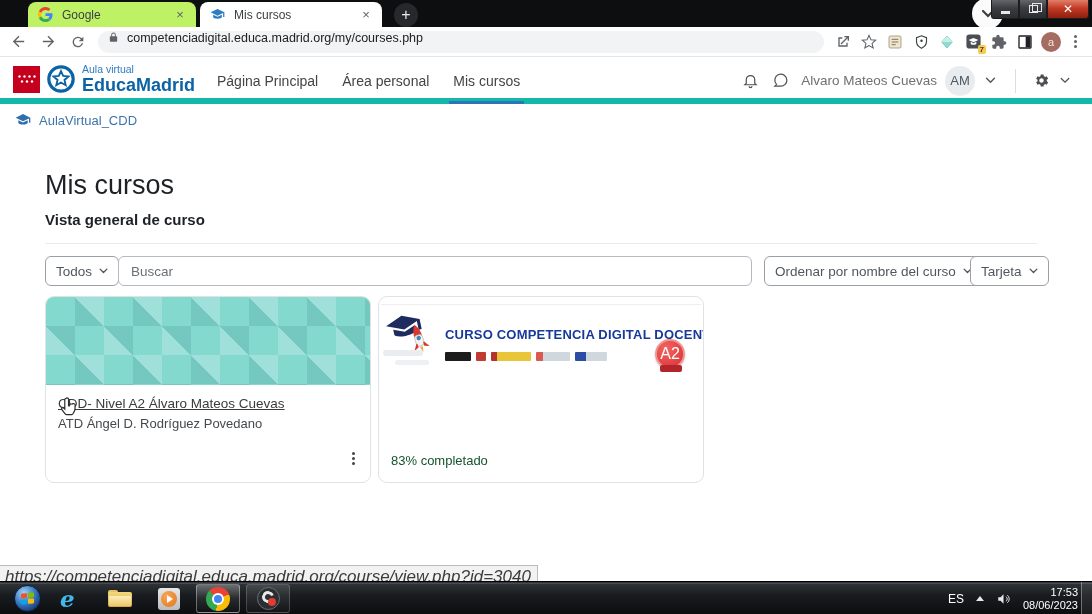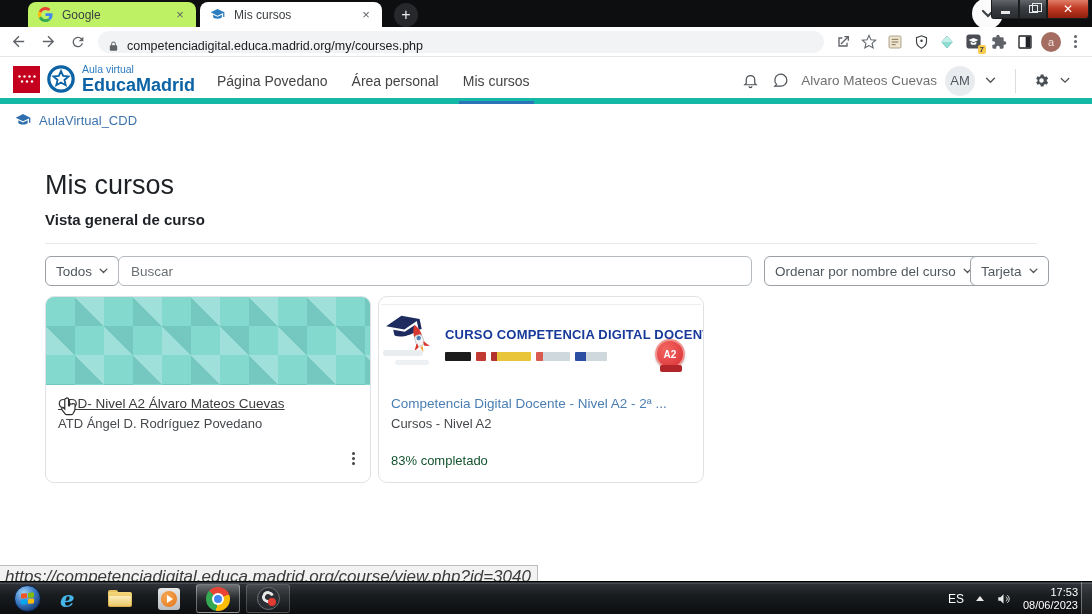--- a/index.html
+++ b/index.html
@@ -20,21 +20,21 @@
   .win-controls { position:absolute; right:3px; top:0; display:flex; }
   .win-btn { width:28px; height:19px; display:flex; align-items:center; justify-content:center; border:1px solid #1c1c1c; border-top:none; background:linear-gradient(#63666b,#3a3d41 45%,#2a2d30); }
   .win-btn.min { border-radius:0 0 0 3px; }
   .win-btn.close { width:42px; background:linear-gradient(#e07f68,#c33b25 45%,#8e1f0e); border-radius:0 0 3px 0; color:#fff; font-size:12px; font-weight:bold; }
   .min-glyph { width:9px; height:3px; background:#e8e8e8; margin-top:6px; }
   .restore-glyph { width:9px; height:8px; border:1px solid #e8e8e8; position:relative; background:transparent; }
   .restore-glyph::before { content:""; position:absolute; left:2px; top:-3px; width:8px; height:7px; border:1px solid #e8e8e8; }
 
   .toolbar { position:absolute; left:0; top:27px; width:1092px; height:30px; background:#fff; border-bottom:1px solid #e4e6e8; display:flex; align-items:center; }
   .nav-ico { width:24px; height:24px; display:flex; align-items:center; justify-content:center; margin-left:6px; }
-  .omnibox { margin-left:8px; width:726px; height:22px; background:#f1f3f4; border-radius:12px; display:flex; align-items:flex-end; padding:0 10px; }
+  .omnibox { margin-left:8px; width:726px; height:22px; background:#f1f3f4; border-radius:12px; display:flex; align-items:flex-start; padding:0 10px; }
   .omnibox .url { font-size:12.5px; color:#202124; margin-left:8px; white-space:nowrap; }
   .tb-right { display:flex; align-items:center; margin-left:6px; }
   .ext-ico { width:22px; height:22px; display:flex; align-items:center; justify-content:center; margin:0 2px; position:relative; }
   .ext-badge { position:absolute; right:-2px; bottom:-1px; background:#f7cb4d; color:#3c3c3c; font-size:8px; font-weight:bold; padding:0 2px; border-radius:2px; line-height:9px; }
   .profile-avatar { width:20px; height:20px; border-radius:50%; background:#a56d62; color:#f3e3df; font-size:11px; display:flex; align-items:center; justify-content:center; margin:0 3px; }
   .kebab { display:flex; flex-direction:column; gap:2px; align-items:center; width:18px; }
   .kebab i { width:3px; height:3px; border-radius:50%; background:#5f6368; }
 
   
   .site-header { position:absolute; left:0; top:57px; width:1092px; height:47px; background:#fff; border-bottom:6px solid #14b8a6; }
@@ -81,21 +81,21 @@
   .card-kebab { position:absolute; right:12px; top:152px; display:flex; flex-direction:column; gap:2px; align-items:center; padding:3px; }
   .card-kebab i { width:3px; height:3px; border-radius:50%; background:#444; }
 
   .banner { position:absolute; left:2px; right:2px; top:7px; bottom:2px; background:#fff; border-top:1px solid #eee; display:flex; align-items:center; }
   .banner-illus { width:64px; height:76px; position:relative; flex:0 0 auto; }
   .banner-mid { flex:1; padding-right:4px; }
   .banner-title { font-size:13px; font-weight:800; color:#16399a; letter-spacing:.2px; white-space:nowrap; }
   .logo-strip { display:flex; align-items:center; gap:5px; margin-top:10px; }
   .logo-strip .lg { height:9px; border-radius:1px; }
   .badge-a2 { position:absolute; right:14px; top:34px; width:32px; height:32px; }
-  .badge-circle { width:30px; height:30px; border-radius:50%; background:radial-gradient(circle at 35% 30%, #f3655f, #d92f35); border:2px solid #f0938f; color:#fff; font-size:10px; font-weight:bold; display:flex; align-items:center; justify-content:center; box-shadow:0 1px 2px rgba(0,0,0,.25); }
+  .badge-circle { width:30px; height:30px; border-radius:50%; background:radial-gradient(circle at 35% 30%, #f3655f, #d92f35); border:2px solid #f0938f; color:#fff; font-size:16px; font-weight:normal; display:flex; align-items:center; justify-content:center; box-shadow:0 1px 2px rgba(0,0,0,.25); }
   .badge-ribbon { position:absolute; left:5px; top:26px; width:22px; height:7px; background:#b2262b; border-radius:2px; }
 
   .hand-cursor { position:absolute; left:58px; top:396px; pointer-events:none; }
 
   
   .statusbar { position:absolute; left:0; top:565px; background:#f2f2f2; border:1px solid #bcbcbc; border-left:none; font-size:17px; color:#3c3c3c; padding:1px 6px 10px 5px; white-space:nowrap;font-style:italic; }
 
   
   .taskbar { position:absolute; left:0; top:581px; width:1092px; height:33px; background:linear-gradient(#32363b,#1a1d20 40%,#0b0d0f); border-top:1px solid #000; }
   .taskbar::before { content:""; position:absolute; left:0; top:1px; width:100%; height:1px; background:rgba(255,255,255,.12); }
@@ -273,21 +273,21 @@
           <circle cx="16" cy="16" r="13" fill="none" stroke="#0b63a5" stroke-width="3.4"></circle>
           <path d="M16 7.5l2.3 5.2 5.7.5-4.3 3.8 1.3 5.6L16 19.7l-5 2.9 1.3-5.6-4.3-3.8 5.7-.5L16 7.5z" fill="none" stroke="#0b63a5" stroke-width="2"></path>
         </svg>
     </span>
     <div class="brand-text">
       <div class="brand-small">Aula virtual</div>
       <div class="brand-name">EducaMadrid</div>
     </div>
   </div>
   <nav class="main-nav">
-    <span class="nav-item">Página Povedano</span>
+    <span class="nav-item">Página Principal</span>
     <span class="nav-item">Área personal</span>
     <span class="nav-item active">Mis cursos</span>
   </nav>
   <div class="hdr-right">
     <span class="hdr-ico">
       <svg width="17" height="17" viewBox="0 0 24 24" fill="none" stroke="#4a4f54" stroke-width="1.7">
           <path d="M18 16v-5a6 6 0 1 0-12 0v5l-2 2h16l-2-2z"></path>
           <path d="M10 20a2 2 0 0 0 4 0"></path>
         </svg>
     </span>
@@ -393,24 +393,20 @@
           <span class="lg" style="width:34px;background:linear-gradient(90deg,#d95a4e 0 7px,#cfd8dd 7px 100%);"></span>
           <span class="lg" style="width:32px;background:linear-gradient(90deg,#2b4ea2 0 11px,#cfd8dd 11px 100%);"></span>
         </div>
       </div>
       <div class="badge-a2">
         <div class="badge-ribbon"></div>
         <div class="badge-circle">A2</div>
       </div>
     </div>
   </div>
-  <div class="card-body">
-    <a href="#" class="course-link2">Competencia Digital Docente - Nivel A2 - 2ª ...</a>
-    <div class="course-cat">Cursos - Nivel A2</div>
-  </div>
   <div class="course-progress">83% completado</div>
 </div>
 
 <div class="hand-cursor">
   <svg width="22" height="24" viewBox="0 0 24 26">
       <path d="M10 2c.9 0 1.5.7 1.5 1.5v7l1 .1.3-1.1c.2-.7 1-1.1 1.7-.9l.8.2c.3-.5.9-.8 1.5-.6l.9.2c.6.2 1 .8 1 1.4l-.2 4.6c0 .7-.2 1.4-.6 2l-1.6 2.9c-.4.6-1 1-1.8 1h-5c-.7 0-1.3-.3-1.7-.8l-3.6-4.7c-.4-.6-.3-1.4.2-1.8.5-.4 1.3-.4 1.8.1l1.2 1.1V3.5C8.5 2.7 9.1 2 10 2z" fill="#fff" stroke="#2b2b2b" stroke-width="1.3"></path>
     </svg>
 </div>
 
 <div class="statusbar">https://competenciadigital.educa.madrid.org/course/view.php?id=3040</div>

